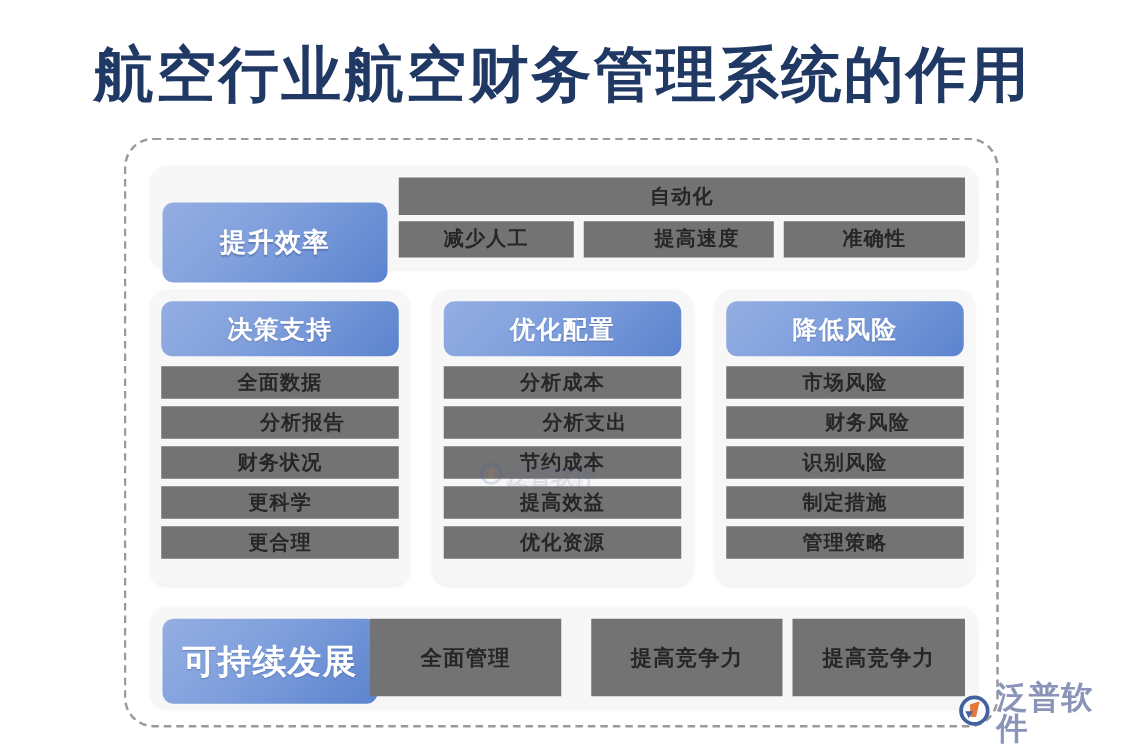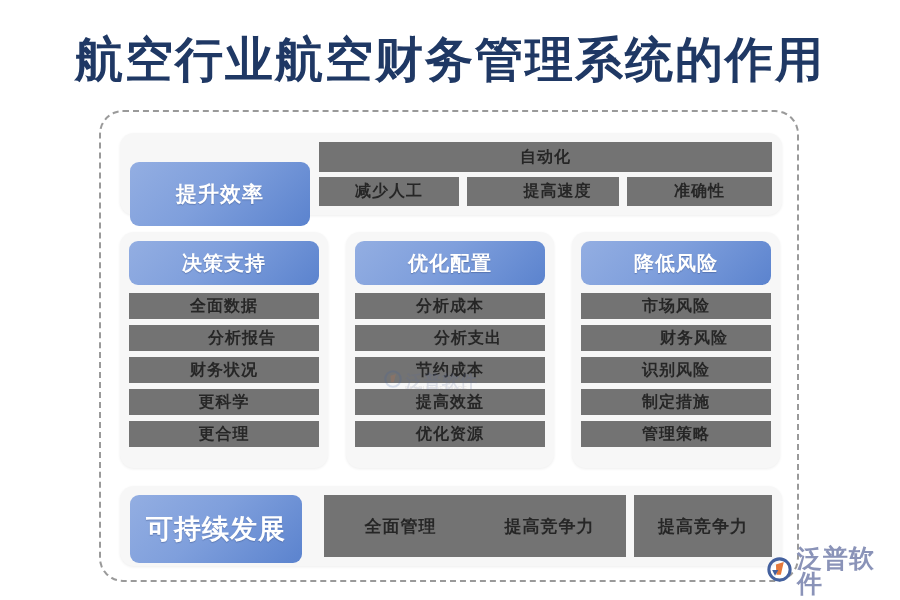--- a/index.html
+++ b/index.html
@@ -117,21 +117,21 @@
 
   
   #row4-card { left: 120px; top: 486px; width: 662px; height: 80px; }
   #row4-pill {
     position: absolute; left: 10px; top: 9px;
     width: 172px; height: 68px; font-size: 27px;
   }
   .row4-chip {
     position: absolute; top: 9px; height: 62px; font-size: 17px;
   }
-  #row4-c0 { left: 204px; width: 153px; }
+  #row4-c0 { left: 176px; width: 153px; }
   #row4-c1 { left: 353px; width: 153px; }
   #row4-c2 { left: 514px; width: 138px; }
 
   
   #center-watermark {
     position: absolute;
     left: 383px;
     top: 364px;
     width: 120px;
     height: 34px;

